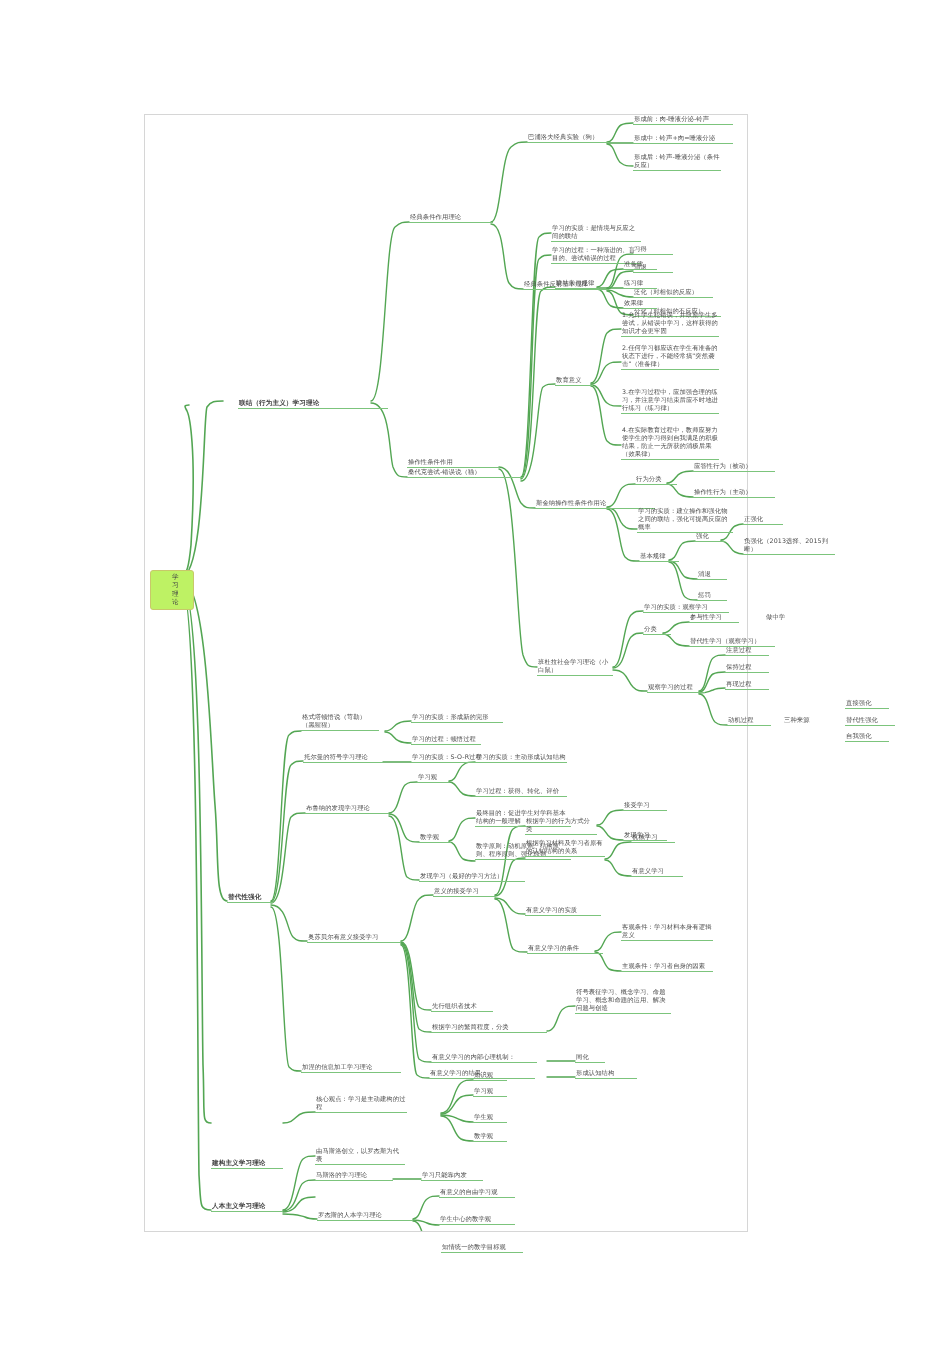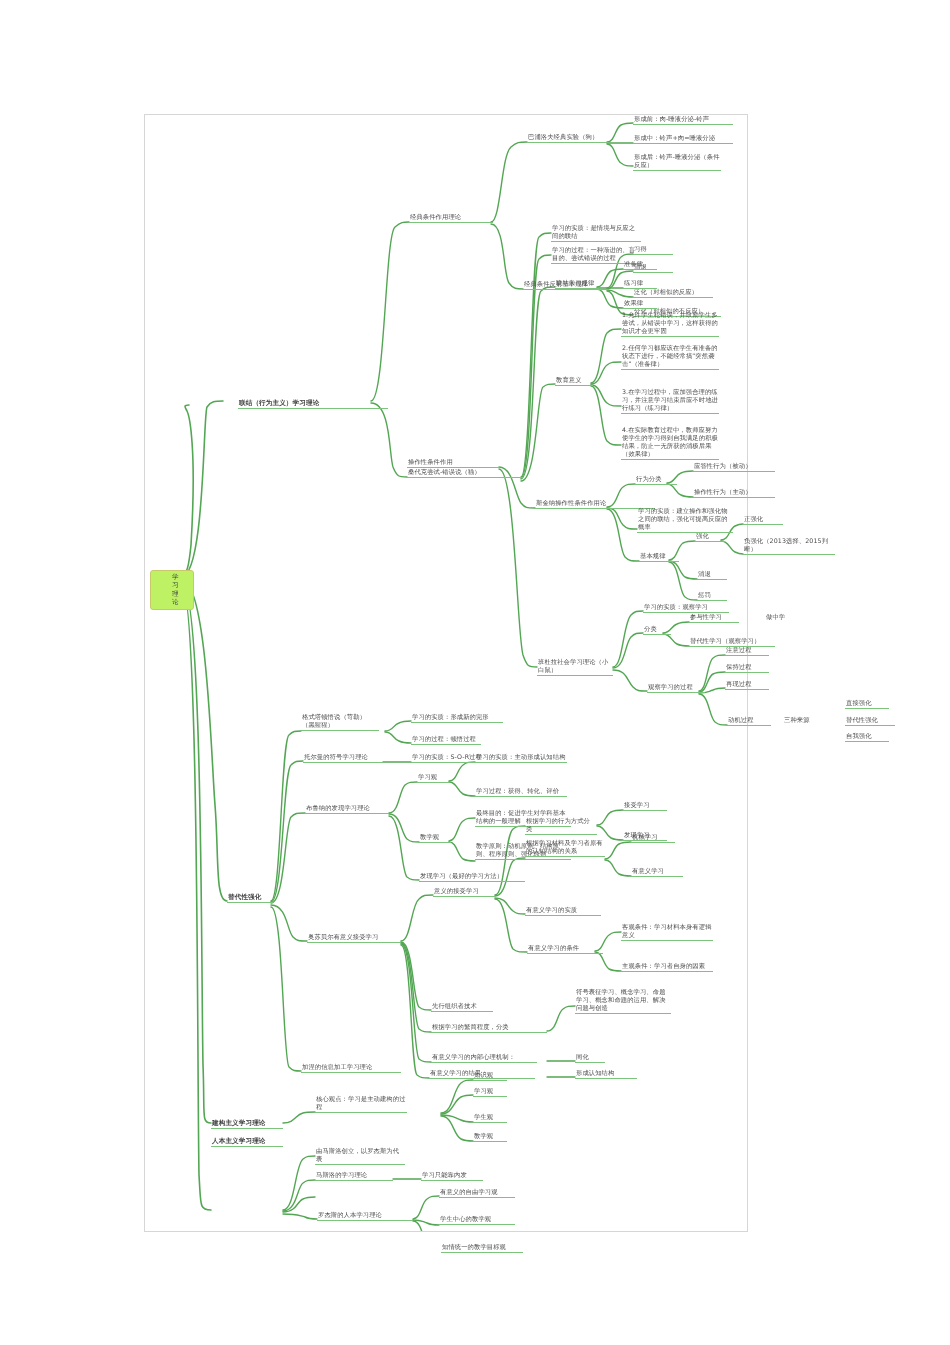--- a/index.html
+++ b/index.html
@@ -309,28 +309,28 @@
     <div class="node" style="left:286px; top:887px; width:62px;">先行组织者技术</div>
     <div class="node" style="left:286px; top:908px; width:116px;">根据学习的繁简程度，分类</div>
     <div class="node" style="left:430px; top:873px; width:96px;">符号表征学习、概念学习、命题学习、概念和命题的运用、解决问题与创造</div>
     <div class="node" style="left:286px; top:938px; width:106px;">有意义学习的内部心理机制：</div>
     <div class="node" style="left:430px; top:938px; width:30px;">同化</div>
     <div class="node" style="left:284px; top:954px; width:106px;">有意义学习的结果：</div>
     <div class="node" style="left:430px; top:954px; width:62px;">形成认知结构</div>
 
     <div class="node" style="left:156px; top:948px; width:100px;">加涅的信息加工学习理论</div>
 
-    <div class="node lvl1" style="left:66px; top:1004px; width:72px;">建构主义学习理论</div>
+    <div class="node lvl1" style="left:66px; top:1044px; width:72px;">建构主义学习理论</div>
     <div class="node" style="left:170px; top:980px; width:92px;">核心观点：学习是主动建构的过程</div>
     <div class="node" style="left:328px; top:956px; width:34px;">知识观</div>
     <div class="node" style="left:328px; top:972px; width:34px;">学习观</div>
     <div class="node" style="left:328px; top:998px; width:34px;">学生观</div>
     <div class="node" style="left:328px; top:1017px; width:34px;">教学观</div>
 
-    <div class="node lvl1" style="left:66px; top:1022px; width:72px;">人本主义学习理论</div>
+    <div class="node lvl1" style="left:66px; top:1087px; width:72px;">人本主义学习理论</div>
     <div class="node" style="left:170px; top:1032px; width:90px;">由马斯洛创立，以罗杰斯为代表</div>
     <div class="node" style="left:170px; top:1056px; width:78px;">马斯洛的学习理论</div>
     <div class="node" style="left:276px; top:1056px; width:62px;">学习只能靠内发</div>
     <div class="node" style="left:172px; top:1096px; width:96px;">罗杰斯的人本学习理论</div>
     <div class="node" style="left:294px; top:1073px; width:76px;">有意义的自由学习观</div>
     <div class="node" style="left:294px; top:1100px; width:76px;">学生中心的教学观</div>
     <div class="node" style="left:296px; top:1128px; width:82px;">知情统一的教学目标观</div>
 
   </div>
 </div>

